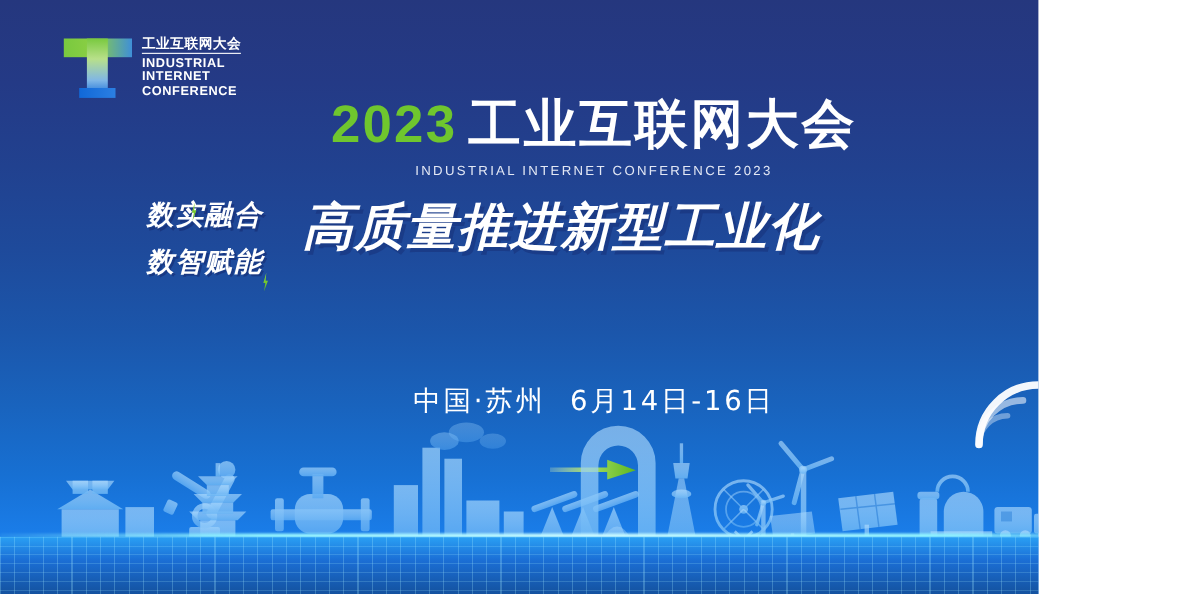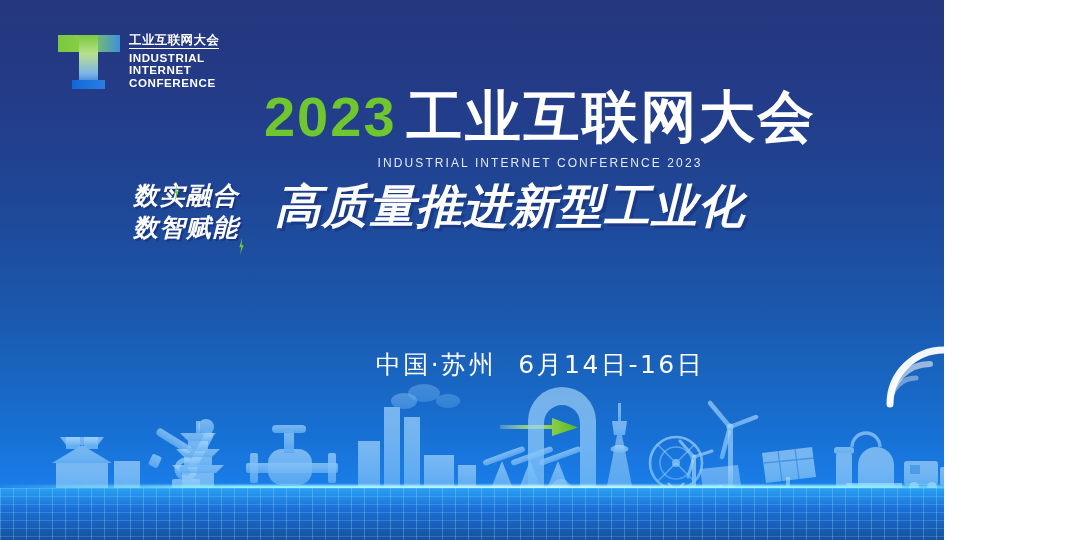--- a/index.html
+++ b/index.html
@@ -40,35 +40,35 @@
   .logo-cn{
     color:#ffffff;font-size:12.5px;font-weight:bold;letter-spacing:.4px;
     border-bottom:1.6px solid #ffffff;padding-bottom:2px;margin-bottom:3px;
     font-family:"DejaVu Sans","Liberation Sans",sans-serif;
   }
   .logo-en{color:#ffffff;font-size:11.6px;font-weight:bold;letter-spacing:.55px;}
 
   
   #title-zone{position:absolute;left:0;top:88px;width:1080px;text-align:center;}
   #title-main{
-    font-size:56px;font-weight:bold;letter-spacing:1px;line-height:1.05;
+    font-size:48px;font-weight:bold;letter-spacing:1px;line-height:1.05;
     font-family:"DejaVu Sans","Liberation Sans",sans-serif;white-space:nowrap;
   }
   #title-year{color:#6fc62e;letter-spacing:2px;font-family:"Liberation Sans",sans-serif;}
   #title-cn{color:#ffffff;margin-left:10px;letter-spacing:2.5px;}
   #title-en{
     color:#e3e8f5;font-size:12px;letter-spacing:2.1px;margin-top:9px;
     font-family:"Liberation Sans",sans-serif;white-space:nowrap;
   }
 
   
   #slogan{position:absolute;left:0;top:176px;width:1080px;height:108px;}
   #slogan-small{
     position:absolute;left:133px;top:6px;
-    display:flex;flex-direction:column;gap:5px;
+    display:flex;flex-direction:column;gap:15px;
   }
   .slogan-small-line{
     position:relative;color:#ffffff;font-size:25px;font-weight:bold;
     letter-spacing:1.5px;line-height:1.08;font-style:italic;
     font-family:"DejaVu Sans","Liberation Sans",sans-serif;
     text-shadow:2px 2px 0 rgba(20,40,110,.55);
   }
   .bolt{
     position:absolute;width:7px;height:17px;
     background:linear-gradient(180deg,#8fdc3c,#5ab51f);

